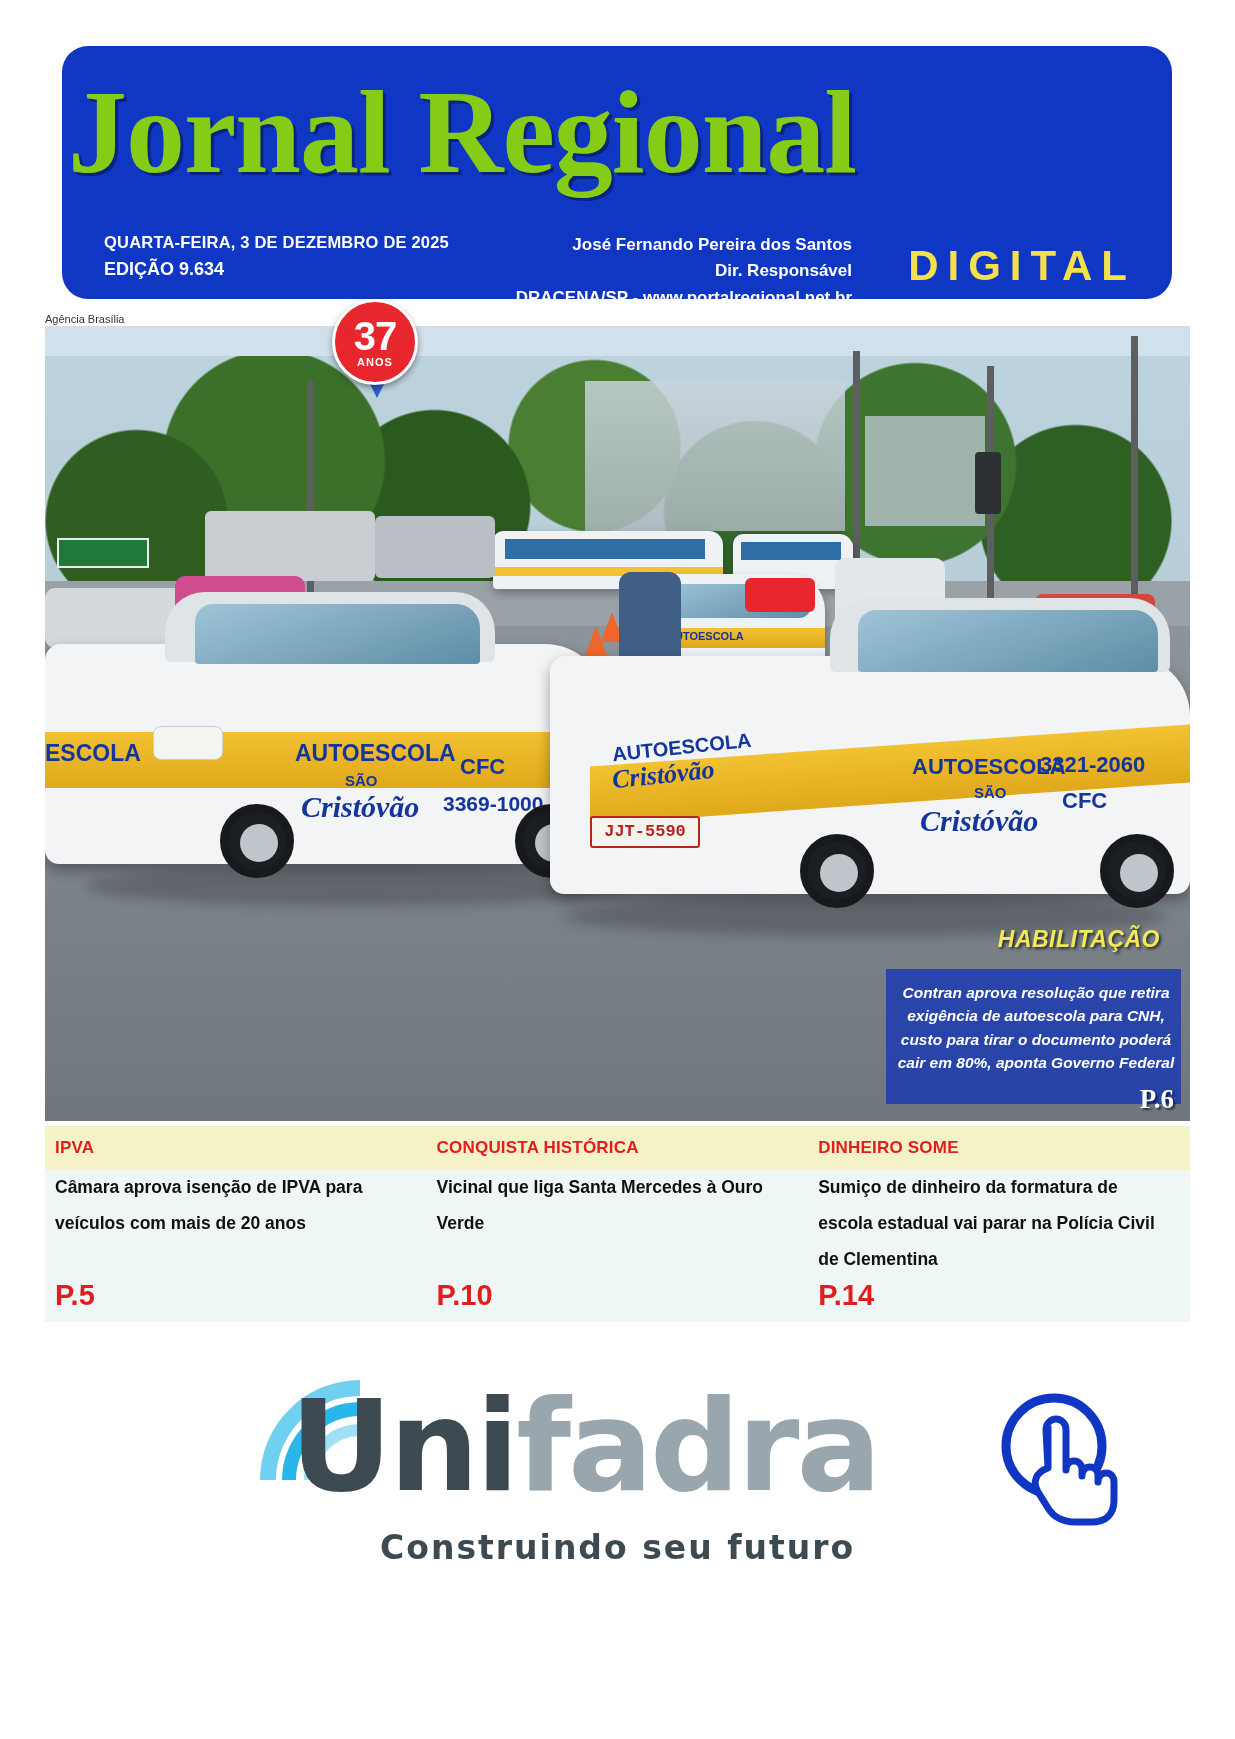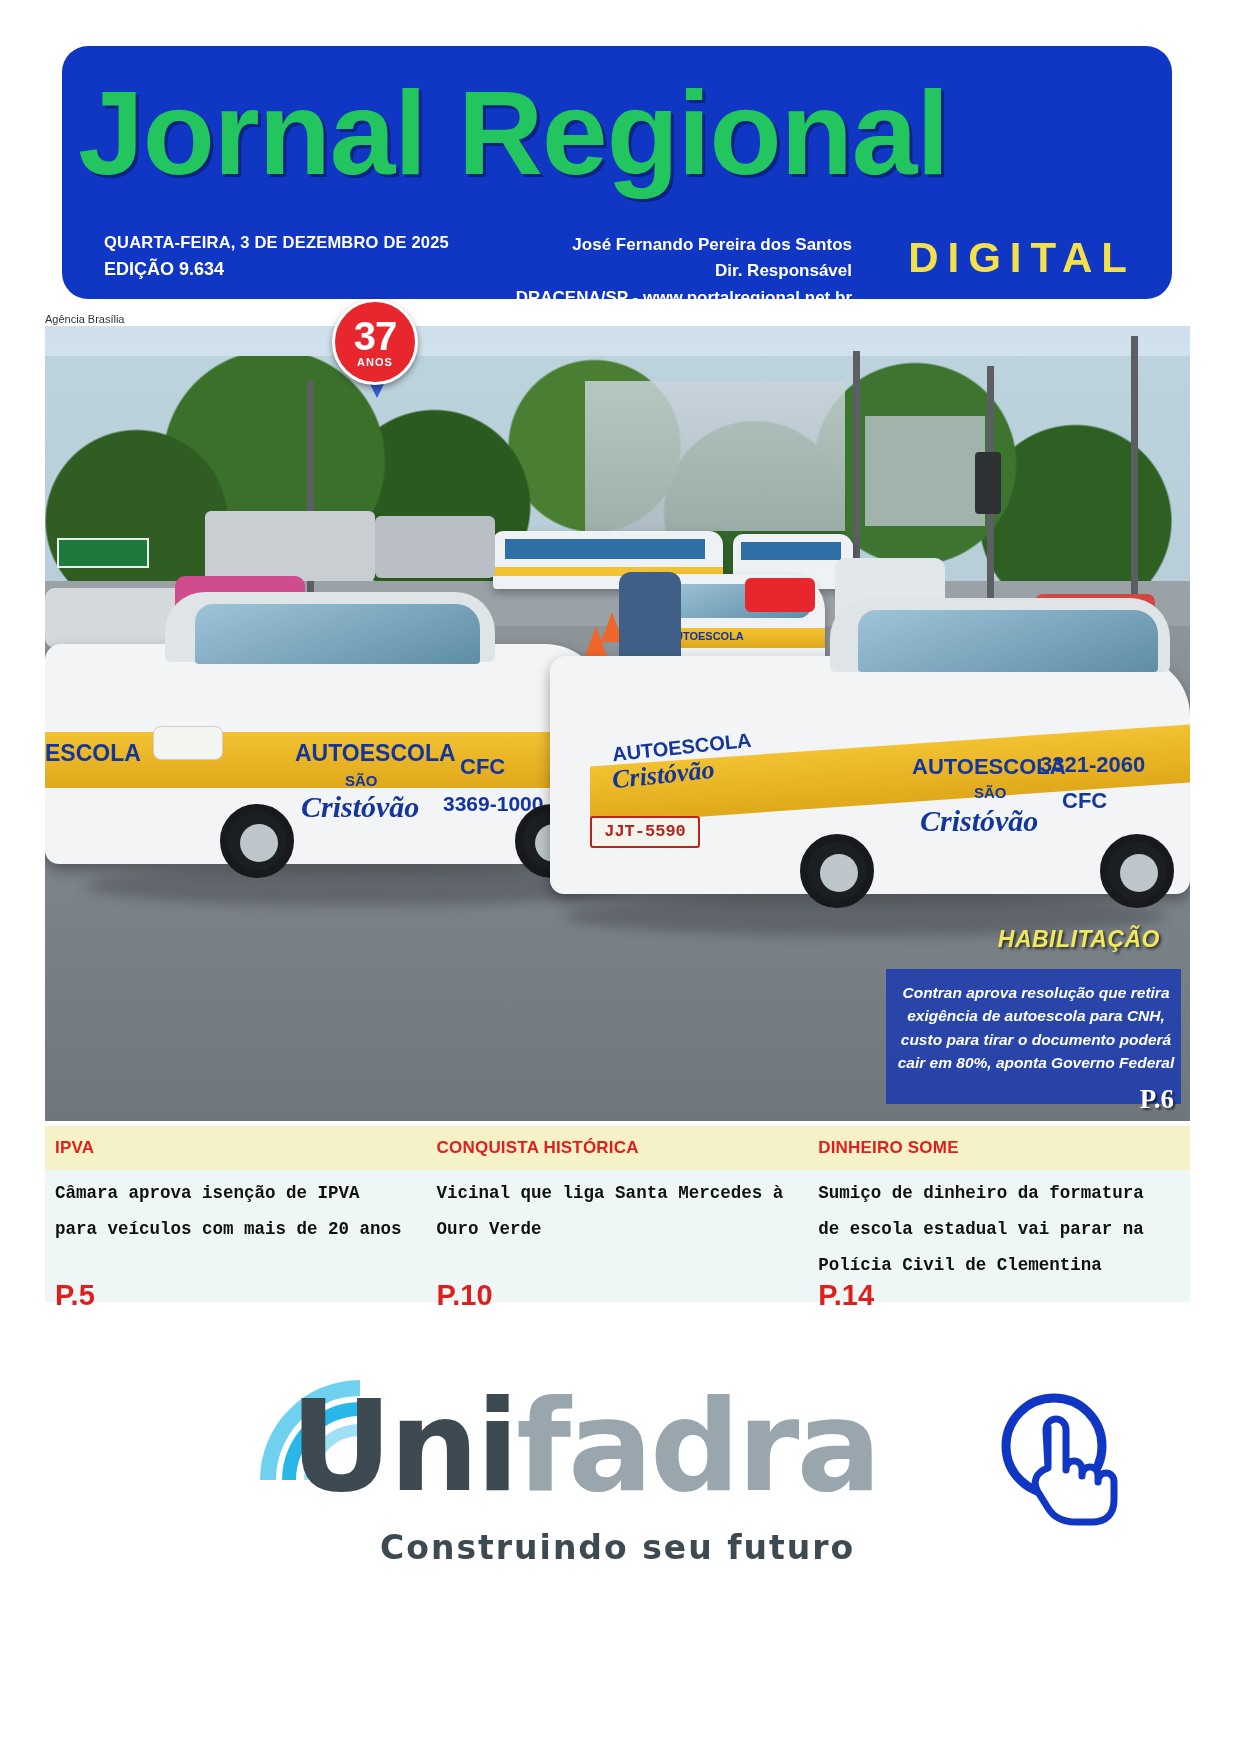--- a/index.html
+++ b/index.html
@@ -22,35 +22,36 @@
     position: absolute;
     left: 62px;
     top: 46px;
     width: 1110px;
     height: 253px;
     background: #1036c4;
     border-radius: 26px;
   }
   .masthead-title {
     position: absolute;
-    left: 16px;
+    left: 6px;
     top: 28px;
     width: 1080px;
-    color: #22c55e;
+    color: #84cc16;
     font-size: 118px;
     font-weight: bold;
     letter-spacing: -1px;
     line-height: 1.0;
     white-space: nowrap;
     text-shadow: 3px 3px 0 rgba(0,0,0,0.35);
+    font-family: Liberation Serif, serif;
   }
   .masthead-digital {
     position: absolute;
     right: 36px;
-    top: 188px;
+    top: 196px;
     color: #f4e04a;
     font-size: 42px;
     font-weight: bold;
     letter-spacing: 9px;
   }
   .masthead-date {
     position: absolute;
     left: 42px;
     top: 187px;
     color: #ffffff;
@@ -282,24 +283,23 @@
   .teaser .hdr {
     height: 44px;
     background: #f6f2c8;
     padding: 12px 0 0 10px;
     color: #e01e1e;
     font-size: 17px;
     font-weight: bold;
     letter-spacing: .2px;
   }
   .teaser .body {
-    height: 132px;
+    height: 152px;
     background: #eef7f6;
-    padding: 6px 22px 0 10px;
-    font-family: Liberation Mono, monospace;
+    padding: 0 22px 0 10px;
   }
   .teaser .txt {
     color: #111111;
     font-size: 17.5px;
     font-weight: bold;
     line-height: 2.05;
   }
   .teaser .pg {
     position: absolute;
     left: 10px; bottom: 10px;

